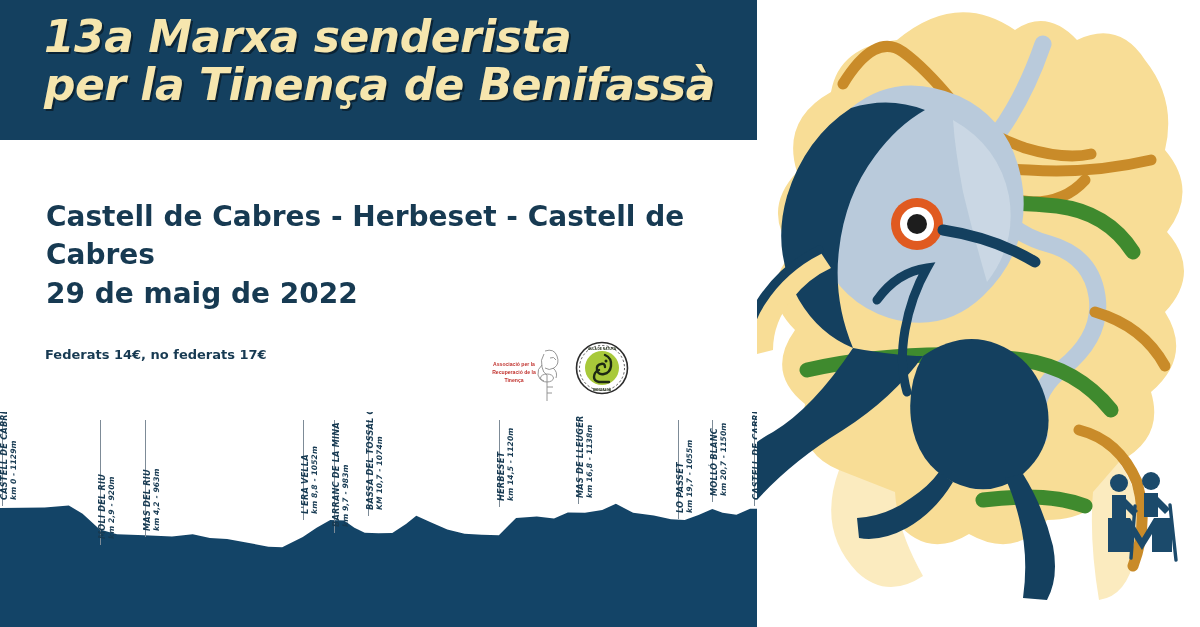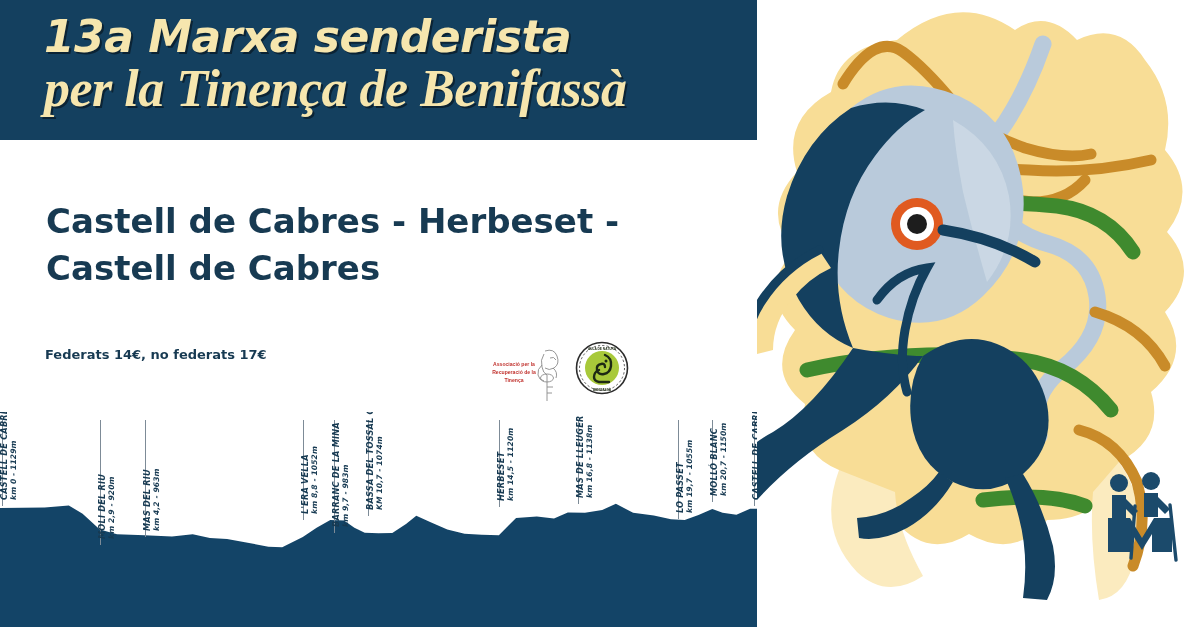--- a/index.html
+++ b/index.html
@@ -20,28 +20,28 @@
   #title-block{
     position:absolute;left:44px;top:14px;width:700px;
     color:#f6e6ae;
     font-family:"DejaVu Sans", sans-serif;
     font-weight:bold;font-style:italic;
     letter-spacing:-0.5px;
     line-height:1.04;
     text-shadow:2px 2px 0 rgba(0,0,0,0.45);
   }
   #title-line-1{font-size:44px;display:block;}
-  #title-line-2{font-size:52px;display:block;margin-top:2px;font-family:Liberation Serif, serif;}
+  #title-line-2{font-size:44px;display:block;margin-top:2px;}
 
   #subtitle-block{
     position:absolute;left:46px;top:198px;width:660px;
     color:#173a52;
     font-family:"DejaVu Sans", sans-serif;
     font-weight:bold;
-    font-size:34px;line-height:1.37;
+    font-size:28px;line-height:1.37;
   }
   #subtitle-route{display:block;}
   #subtitle-date{display:block;}
 
   #info-block{
     position:absolute;left:45px;top:344px;width:460px;
     color:#173a52;
     font-family:"DejaVu Sans", sans-serif;
     font-weight:bold;
     font-size:13px;line-height:1.62;
@@ -99,20 +99,21 @@
 
     <div id="header-band">
       <div id="title-block">
         <span id="title-line-1">13a Marxa senderista</span>
         <span id="title-line-2">per la Tinença de Benifassà</span>
       </div>
     </div>
 
     <div id="subtitle-block">
       <span id="subtitle-route">Castell de Cabres - Herbeset - Castell de Cabres</span>
+      <span id="subtitle-date">29 de maig de 2022</span>
     </div>
 
     <div id="info-block">
       <span class="info-row">Federats 14€, no federats 17€</span>
     </div>
 
     <div id="logos">
 
       <div class="logo" id="logo-arbt">
         <svg width="78" height="58" viewBox="0 0 78 58">

